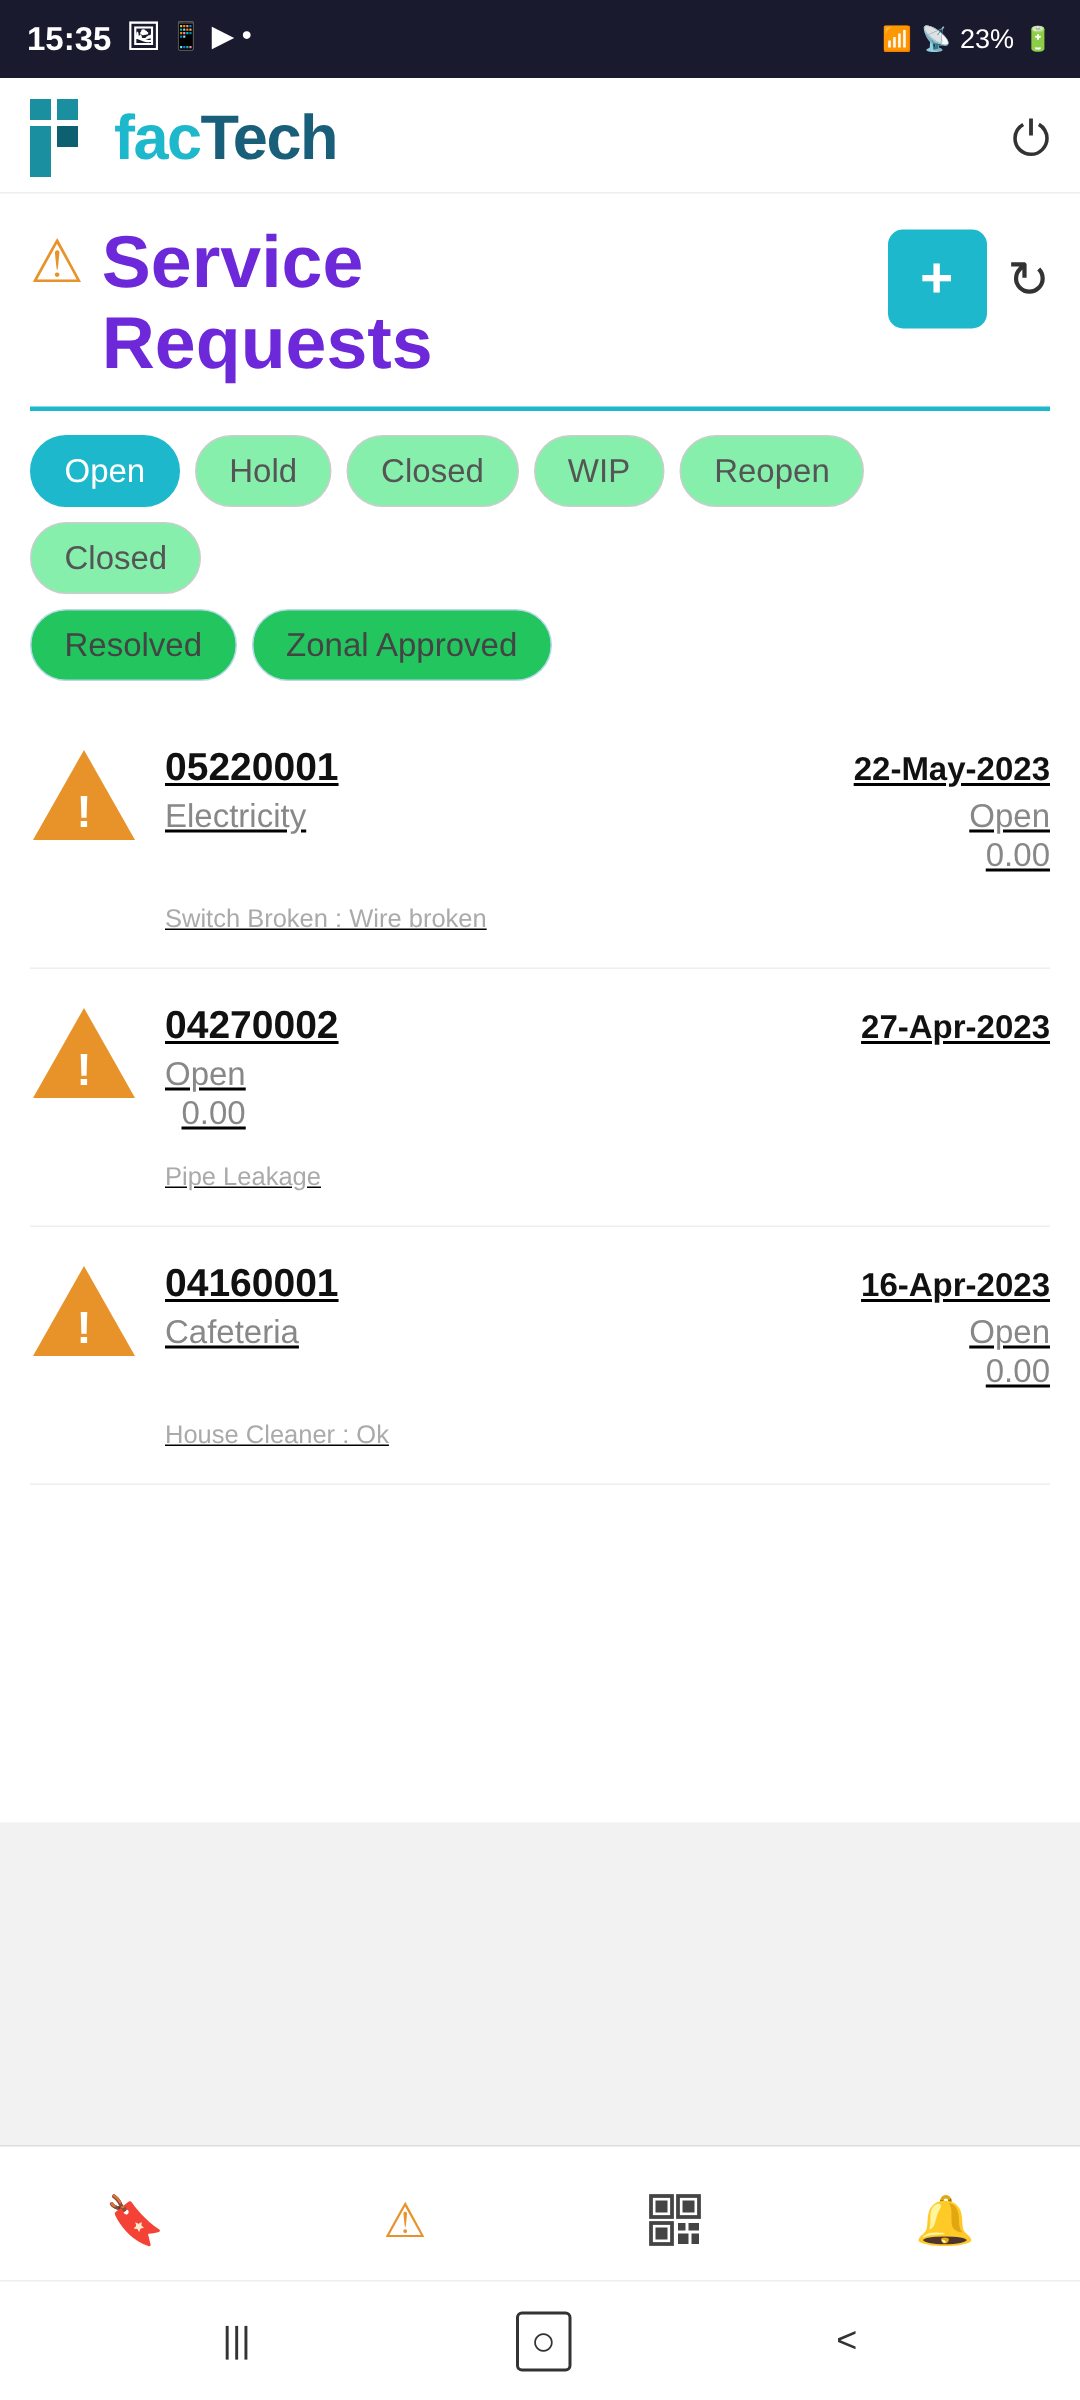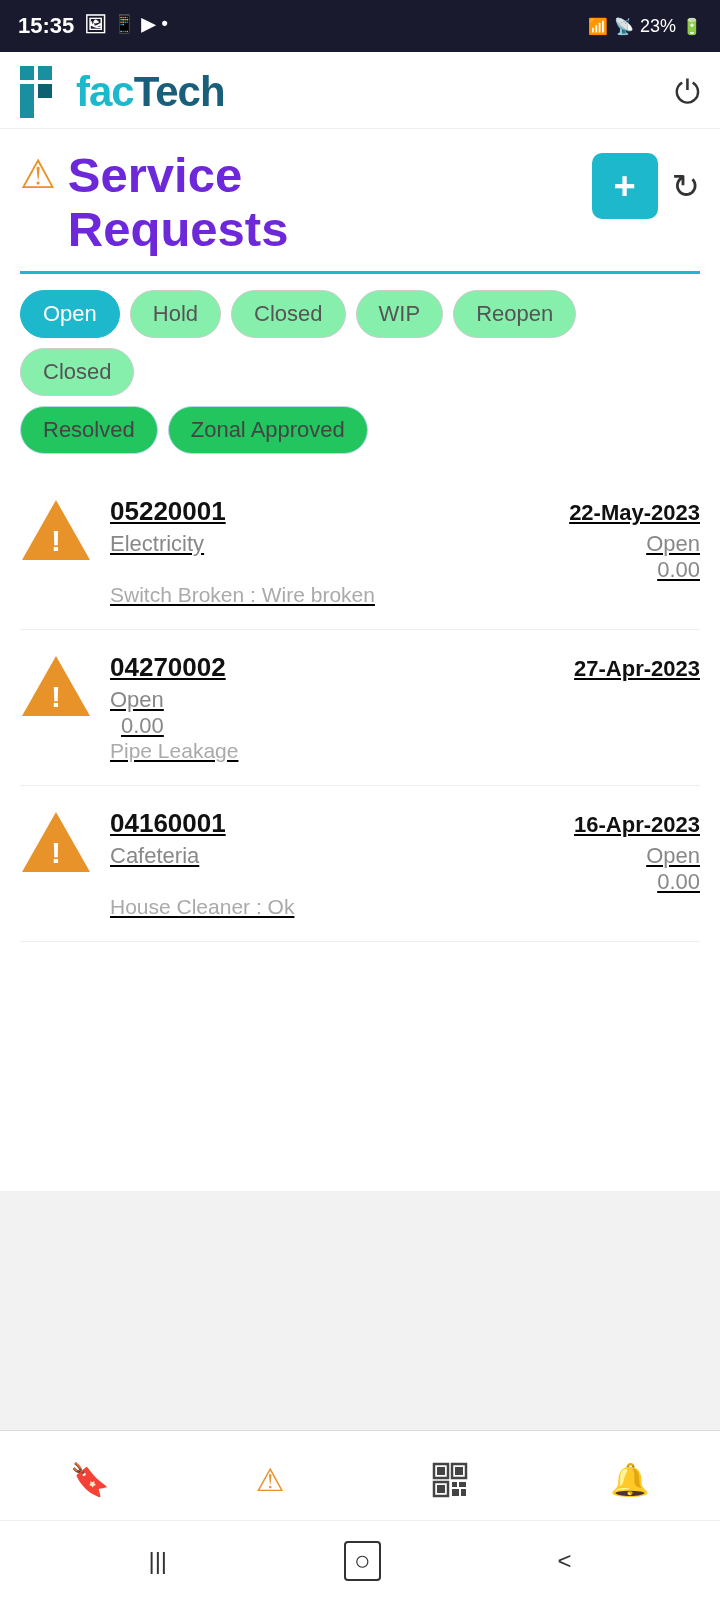--- a/index.html
+++ b/index.html
@@ -202,23 +202,23 @@
       font-size: 22px;
       color: #888;
       text-align: right;
     }
     .request-amount {
       font-size: 22px;
       color: #888;
       text-align: right;
     }
     .request-desc {
-      font-size: 21px;
+      font-size: 17px;
       color: #aaa;
-      margin-top: 0;
+      margin-top: 20px;
     }
 
     
     .footer-area {
       background: #f2f2f2;
       flex: 1;
       min-height: 200px;
     }
 
     

